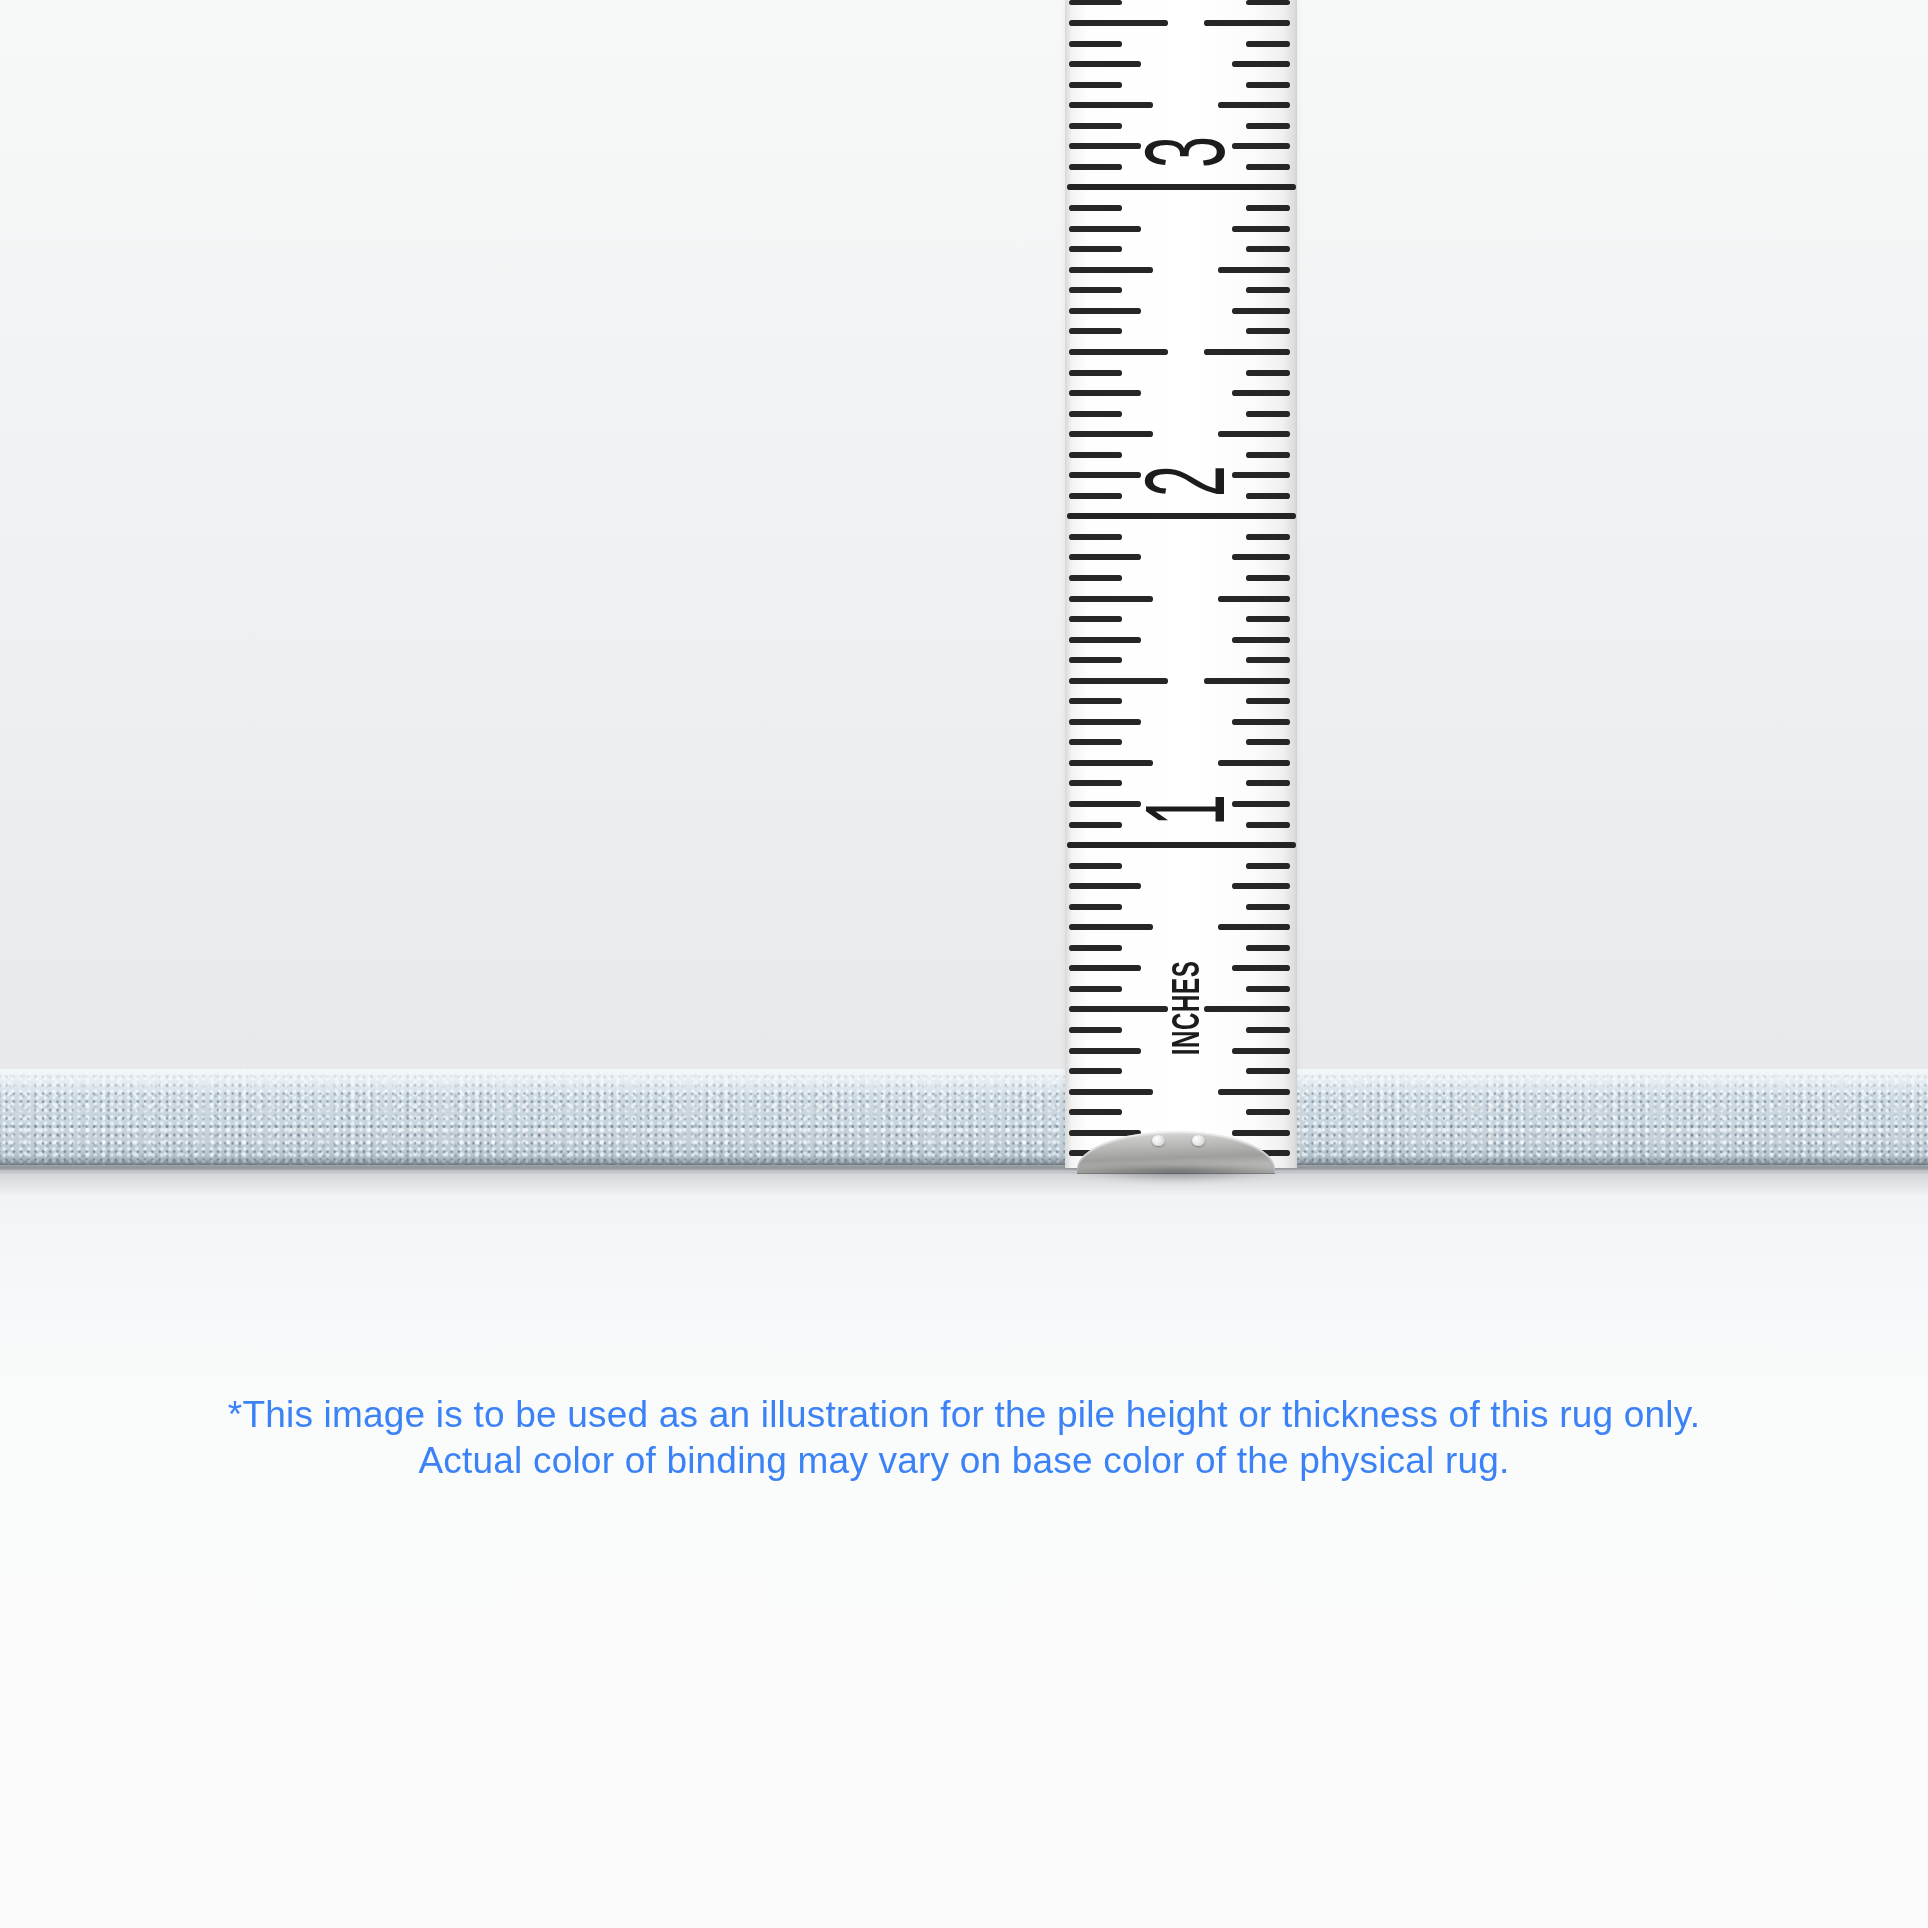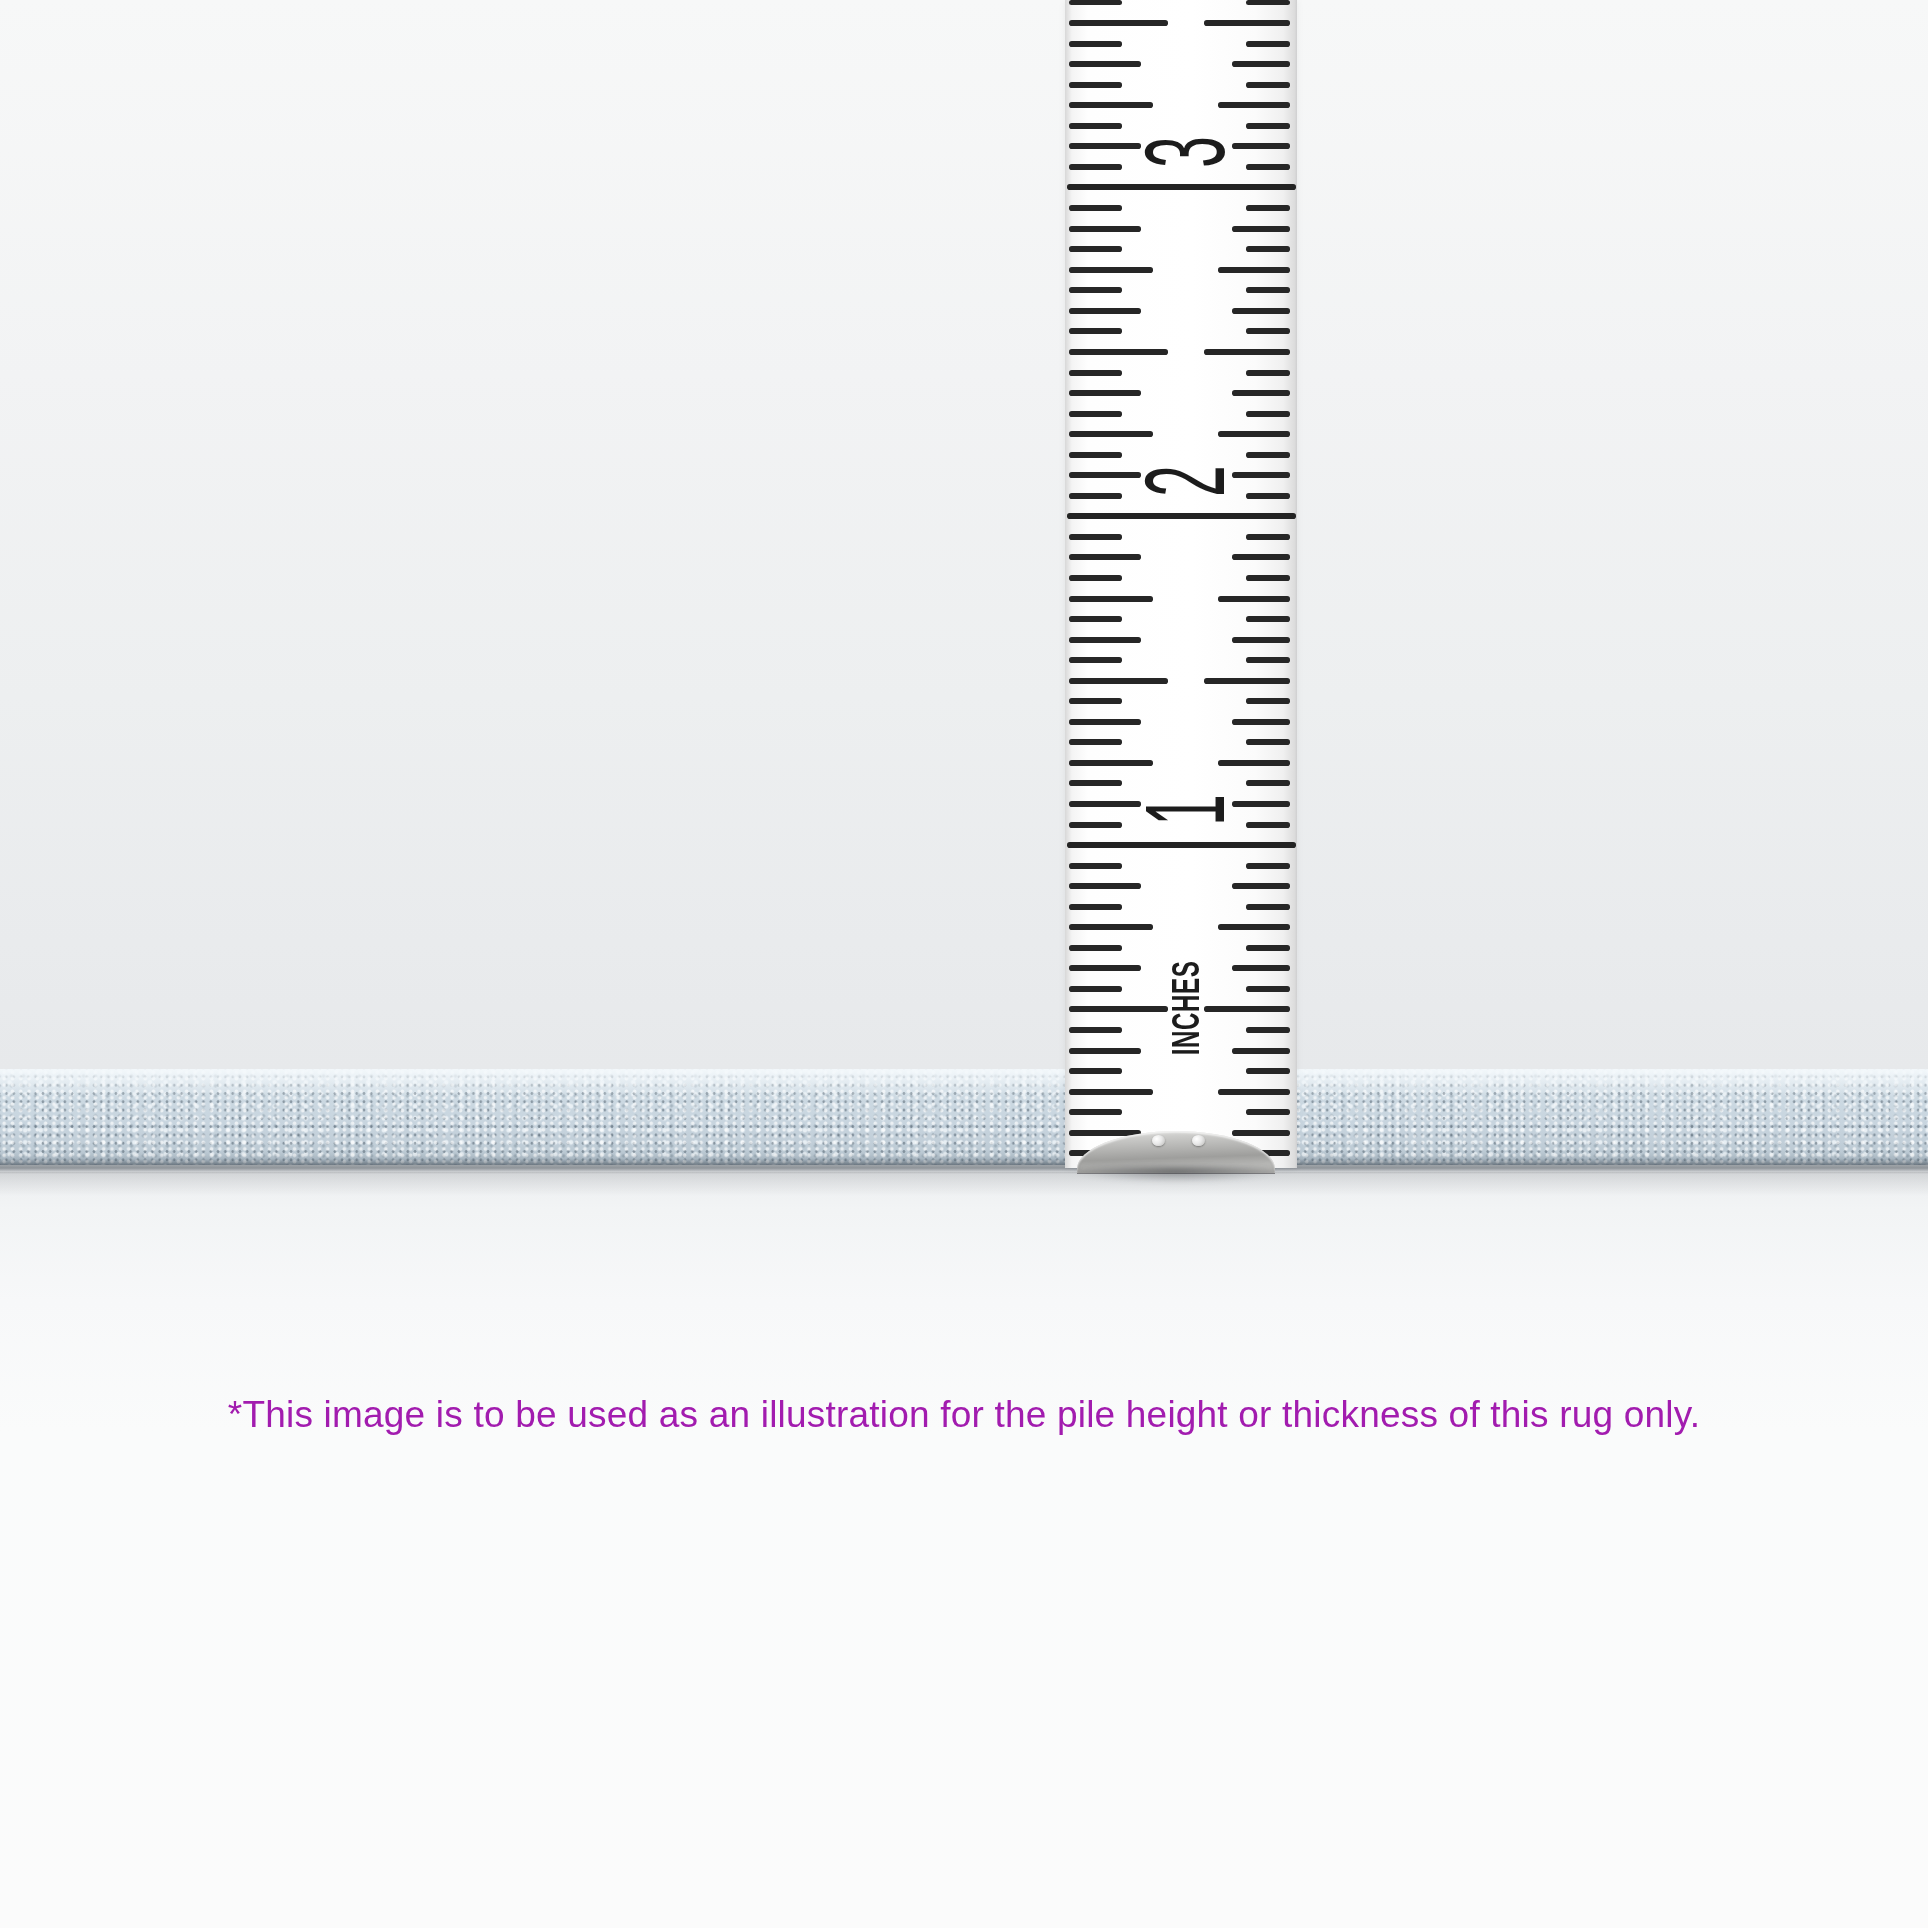--- a/index.html
+++ b/index.html
@@ -88,21 +88,21 @@
   .rivet.r1{left:38%;}
   .rivet.r2{left:58%;}
   .tab-shadow{
     position:absolute;left:1073px;top:1166px;width:206px;height:16.5px;
     background:radial-gradient(ellipse at 50% 30%, rgba(30,33,38,.38) 0%, rgba(30,33,38,0) 70%);
     filter:blur(2.8px);
   }
   
   .disclaimer{
     position:absolute;left:0;top:1392px;width:1928px;
-    text-align:center;color:#a21caf;
+    text-align:center;color:#3b82f6;
     font-size:37px;line-height:46px;font-weight:500;letter-spacing:0.2px;
   }
   .disclaimer p{margin:0;}
 </style>
 </head>
 <body>
 
 <div class="stage">
   <div class="wall"></div>
   <div class="floor"></div>
@@ -233,15 +233,16 @@
     <div class="inches-label" style="left: 120px; top: 1008px;">INCHES</div>
     <div class="metal-tab">
       <span class="rivet r1"></span>
       <span class="rivet r2"></span>
     </div>
   </div>
   <div class="tab-shadow"></div>
 
   <div class="disclaimer">
     <p>*This image is to be used as an illustration for the pile height or thickness of this rug only.</p>
+    <p>Actual color of binding may vary on base color of the physical rug.</p>
   </div>
 </div>
 
 
 </body></html>

